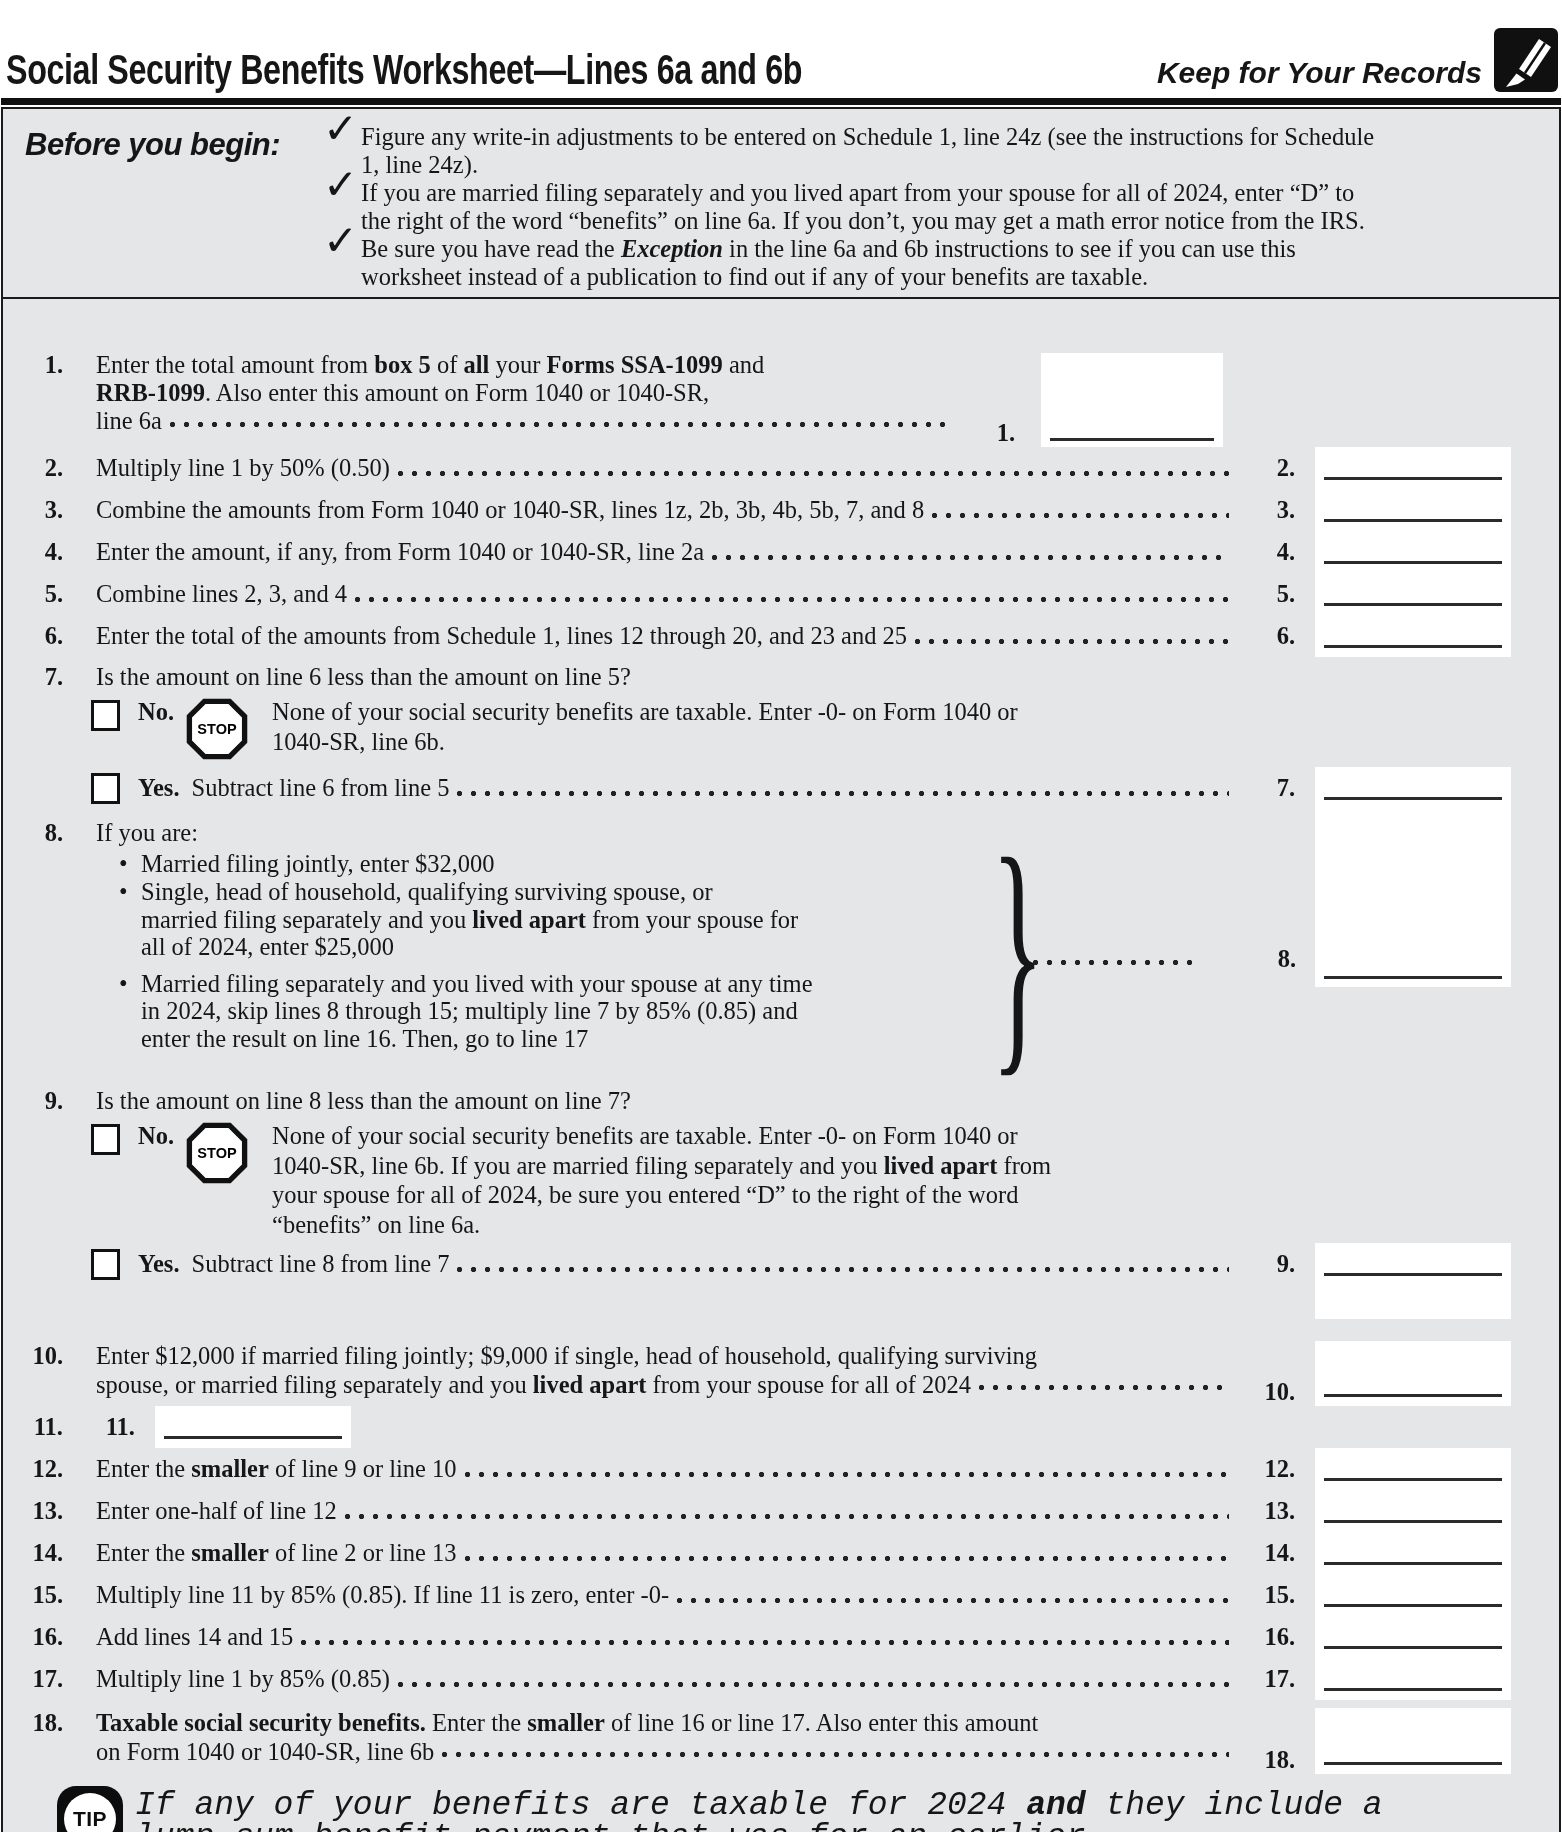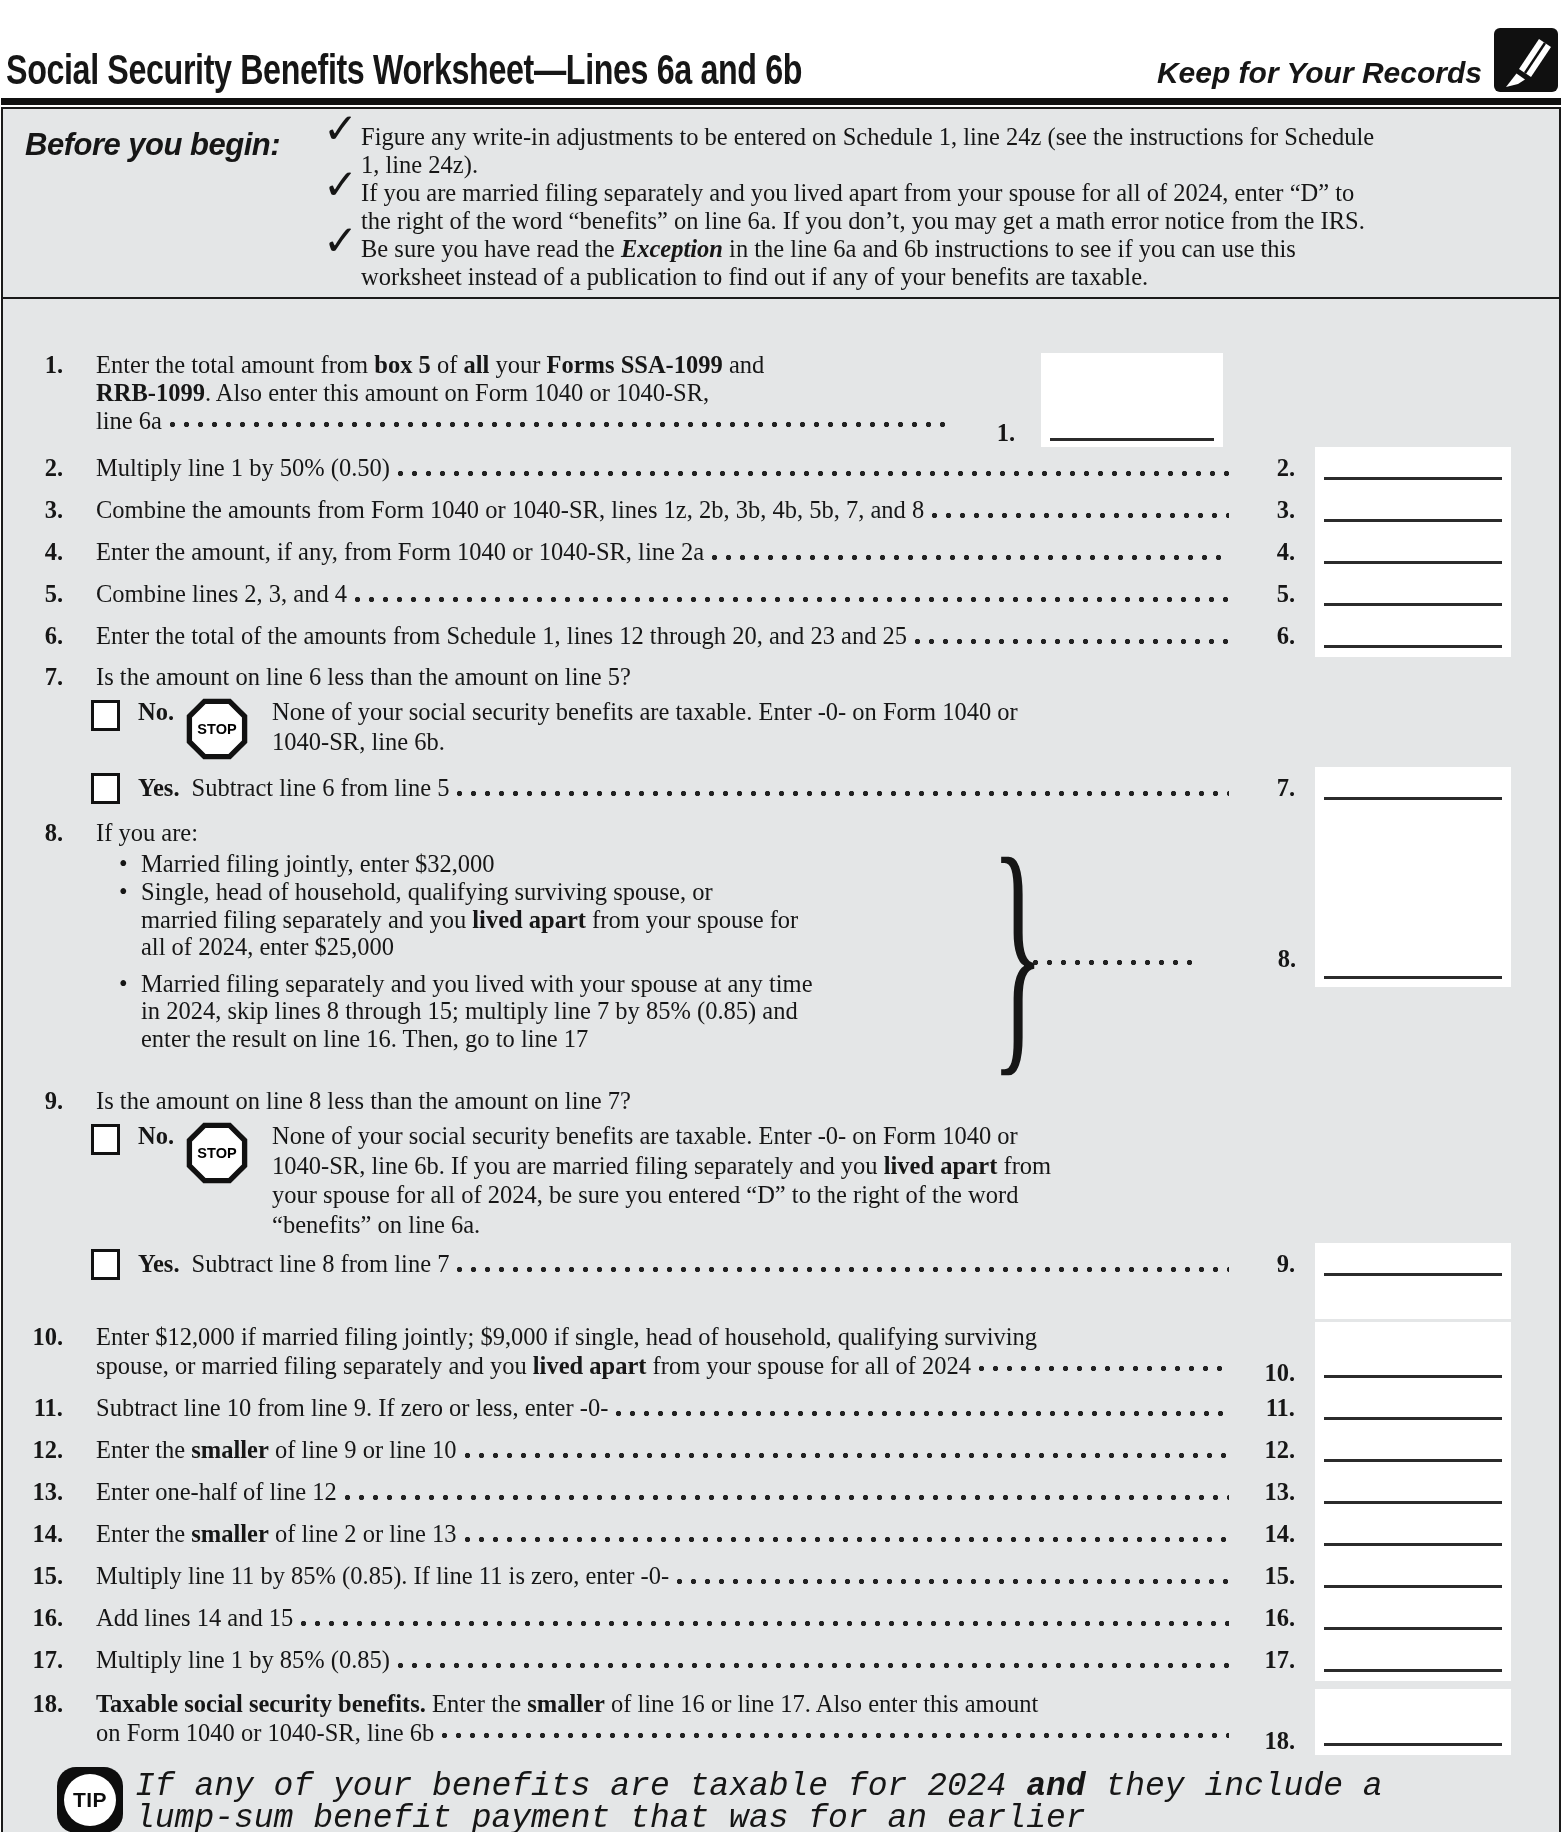--- a/index.html
+++ b/index.html
@@ -92,21 +92,21 @@
 
   .gaprow { height:34px; }
 
   
   .r2l { }
   .r2l .num { line-height:29px; }
   .txt2l { flex:1; padding-left:17px; display:block; line-height:29px; min-width:0; }
   .txt2l .tl-last { display:flex; }
   .txt2l .lead { margin-bottom:8px; }
   .r2l .rlab { align-self:flex-end; line-height:29px; }
-  .r10 { height:68px; padding-top:3px; }
+  .r10 { height:68px; padding-top:3px;margin-top:19px; }
   .r18 { height:74px; padding-top:8px; }
 
   
   .tiprow { display:flex; padding:12px 60px 26px 54px; }
   .tipicon { width:66px; height:66px; flex:none; background:#0d0d0d; border-radius:19px;
              display:flex; align-items:center; justify-content:center; }
   .tipcirc { width:52px; height:52px; background:#fff; border-radius:50%;
              display:flex; align-items:center; justify-content:center;
              font-family:"Liberation Sans", sans-serif; font-weight:800; font-size:21px;
              letter-spacing:0.5px; color:#0d0d0d; }
@@ -346,24 +346,20 @@
           </div>
         </div>
         <div class="rlab">10.</div>
         <div class="entry white">
             <div class="ul"></div>
           </div>
       </div>
 
       <div class="row h42">
         <div class="num">11.</div>
-        <div class="txt">
-            <span><span>Subtract line 10 from line 9. If zero or less, enter -0-</span></span>
-            <span class="lead"></span>
-          </div>
         <div class="rlab">11.</div>
         <div class="entry white">
             <div class="ul"></div>
           </div>
       </div>
       <div class="row h42">
         <div class="num">12.</div>
         <div class="txt">
             <span><span>Enter the </span><span class="f-b">smaller</span><span> of line 9 or line 10</span></span>
             <span class="lead"></span>

